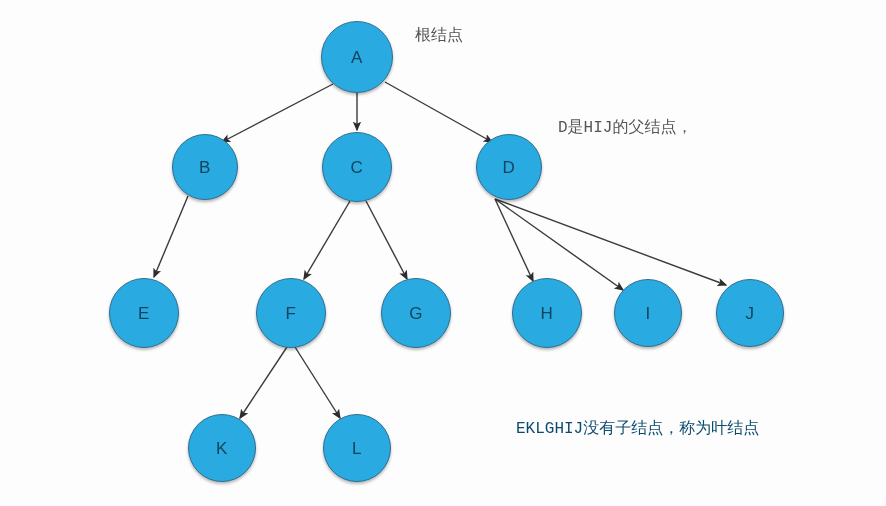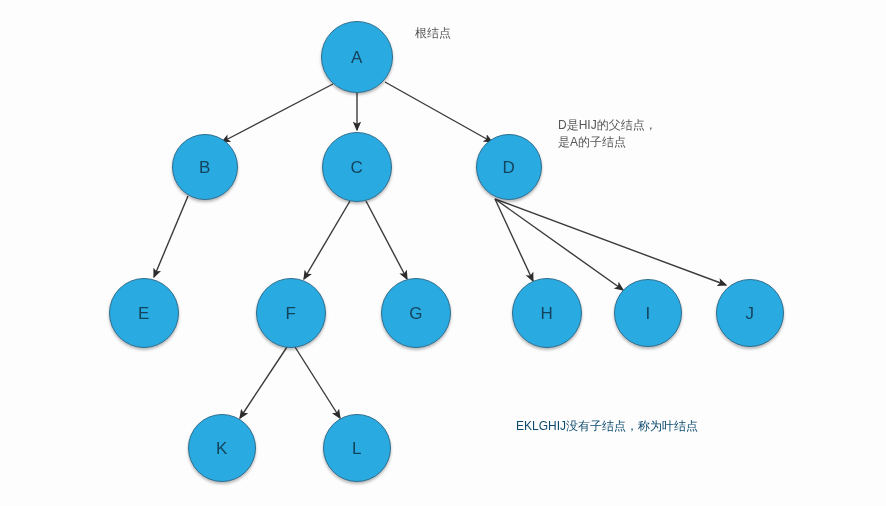--- a/index.html
+++ b/index.html
@@ -41,28 +41,28 @@
     color: #14435c;
     font-size: 17px;
     font-family: "Liberation Sans", "DejaVu Sans", sans-serif;
     line-height: 1;
     letter-spacing: 0.5px;
     user-select: none;
   }
   .annotation {
     position: absolute;
     color: #555556;
-    font-size: 12px;
-    font-family: Liberation Sans, sans-serif;
+    font-size: 16px;
+    font-family: Liberation Mono, monospace;
     line-height: 1.45;
     white-space: nowrap;
     z-index: 6;
   }
   .annotation.centered {
-    text-align: left;
+    text-align: right;
   }
 </style>
 </head>
 <body>
 
 <div id="canvas" style="background: rgb(253, 253, 253);">
 
   <svg id="edges" viewBox="0 0 886 506" xmlns="http://www.w3.org/2000/svg">
     <defs>
       <marker id="arrowhead" markerWidth="7" markerHeight="7" refX="6" refY="3" orient="auto" markerUnits="strokeWidth">
@@ -122,20 +122,19 @@
         <span class="node-label" style="color: rgb(20, 67, 92);">L</span>
       </div>
     </div>
 
   <div id="annotation-layer">
       <div class="annotation" style="left: 415px; top: 25px; color: rgb(85, 85, 86);">
         <div>根结点</div>
       </div>
       <div class="annotation centered" style="left: 558px; top: 117px; color: rgb(85, 85, 86);">
         <div>D是HIJ的父结点，</div>
-        <div>是A的子结点</div>
       </div>
       <div class="annotation" style="left: 516px; top: 418px; color: #0c4a6e;">
         <div>EKLGHIJ没有子结点，称为叶结点</div>
       </div>
     </div>
 
 </div>
 
 </body></html>

